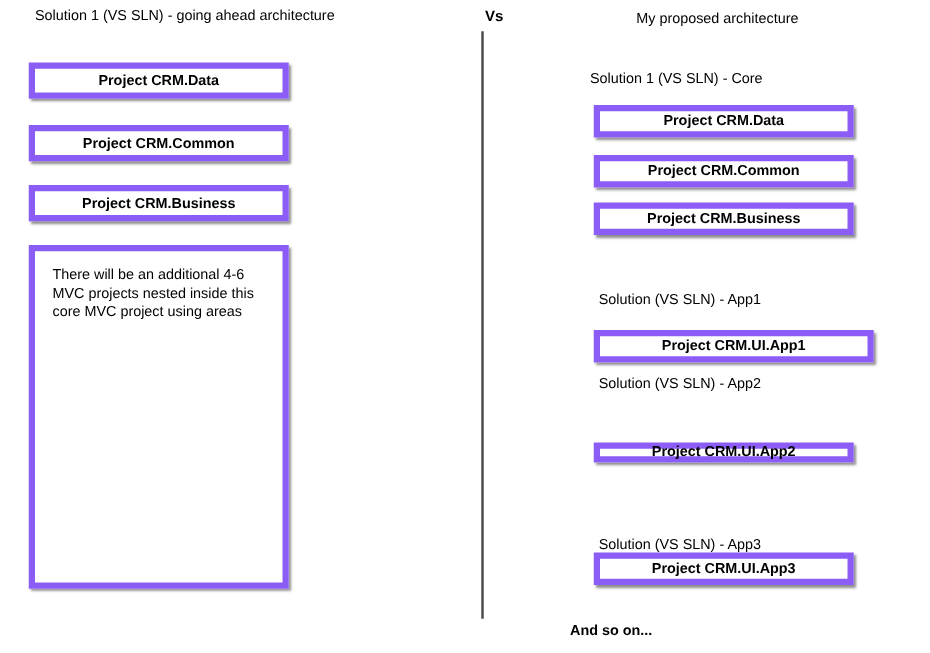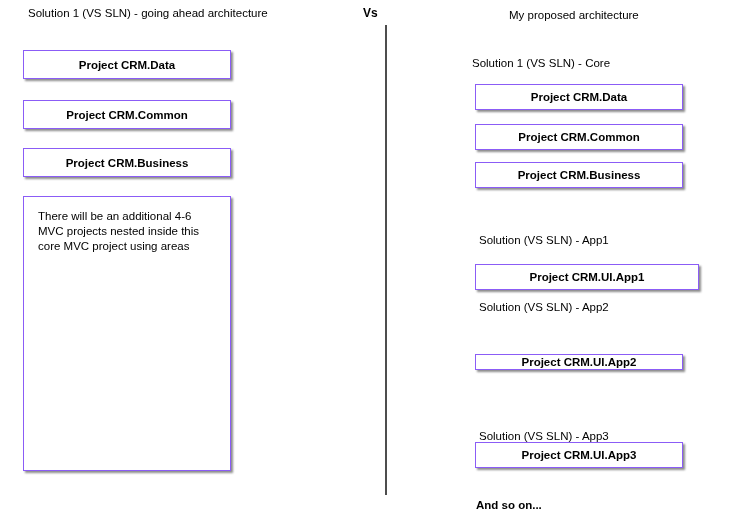--- a/index.html
+++ b/index.html
@@ -26,21 +26,21 @@
     color: #000000;
     white-space: nowrap;
     line-height: 14px;
   }
   .lbl-bold {
     font-weight: bold;
   }
   .box {
     position: absolute;
     background: #ffffff;
-    border: 1px solid #8b5cf6;
+    border: 5px solid #8b5cf6;
     box-sizing: border-box;
     box-shadow: 2px 2px 2px rgba(0,0,0,0.45);
   }
   .box-title {
     font-size: 11.5px;
     font-weight: bold;
     text-align: center;
     line-height: 14px;
   }
   .box-flat {
@@ -88,21 +88,21 @@
   </div>
 
   <div class="box box-flat" style="left:23px; top:148px; width:208px; height:29px;">
     <div class="box-title">Project CRM.Business</div>
   </div>
 
   <div class="box box-tall" style="left:23px; top:196px; width:208px; height:275px;">
     <div class="box-body">There will be an additional 4-6 MVC projects nested inside this core MVC project using areas</div>
   </div>
 
-  <div class="vs-label" style="left:363px; top:6px;">Vs</div>
+  <div class="vs-label" style="left:388px; top:6px;">Vs</div>
   <div class="divider" style="left:385px; top:25px; height:470px;"></div>
 
   <div class="lbl" style="left:476px; top:8px;padding-left:33px;">My proposed architecture</div>
 
   <div class="lbl" style="left:472px; top:56px;text-align:right;">Solution 1 (VS SLN) - Core</div>
 
   <div class="box box-flat" style="left:475px; top:84px; width:208px; height:26px;">
     <div class="box-title">Project CRM.Data</div>
   </div>
 
@@ -125,15 +125,15 @@
   <div class="box box-flat" style="left:475px; top:354px; width:208px; height:16px;justify-content:center;">
     <div class="box-title">Project CRM.UI.App2</div>
   </div>
 
   <div class="lbl" style="left:479px; top:410px;margin-top:19px;">Solution (VS SLN) - App3</div>
 
   <div class="box box-flat" style="left:475px; top:442px; width:208px; height:26px;">
     <div class="box-title">Project CRM.UI.App3</div>
   </div>
 
-  <div class="lbl lbl-bold" style="left:476px; top:498px;">And so on...</div>
+  <div class="lbl lbl-bold" style="left:456px; top:498px;">And so on...</div>
 
 </div>
 
 </body></html>

